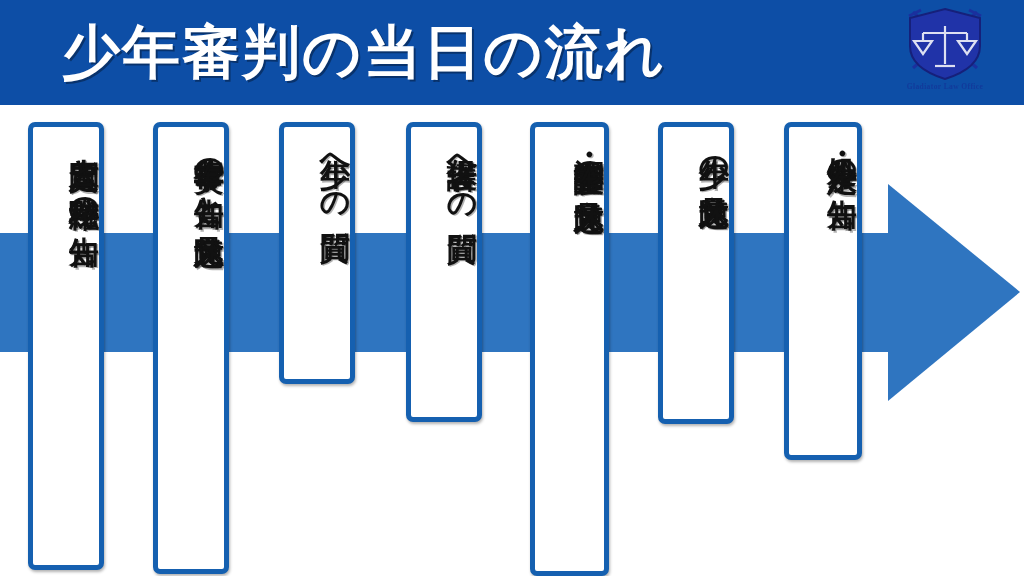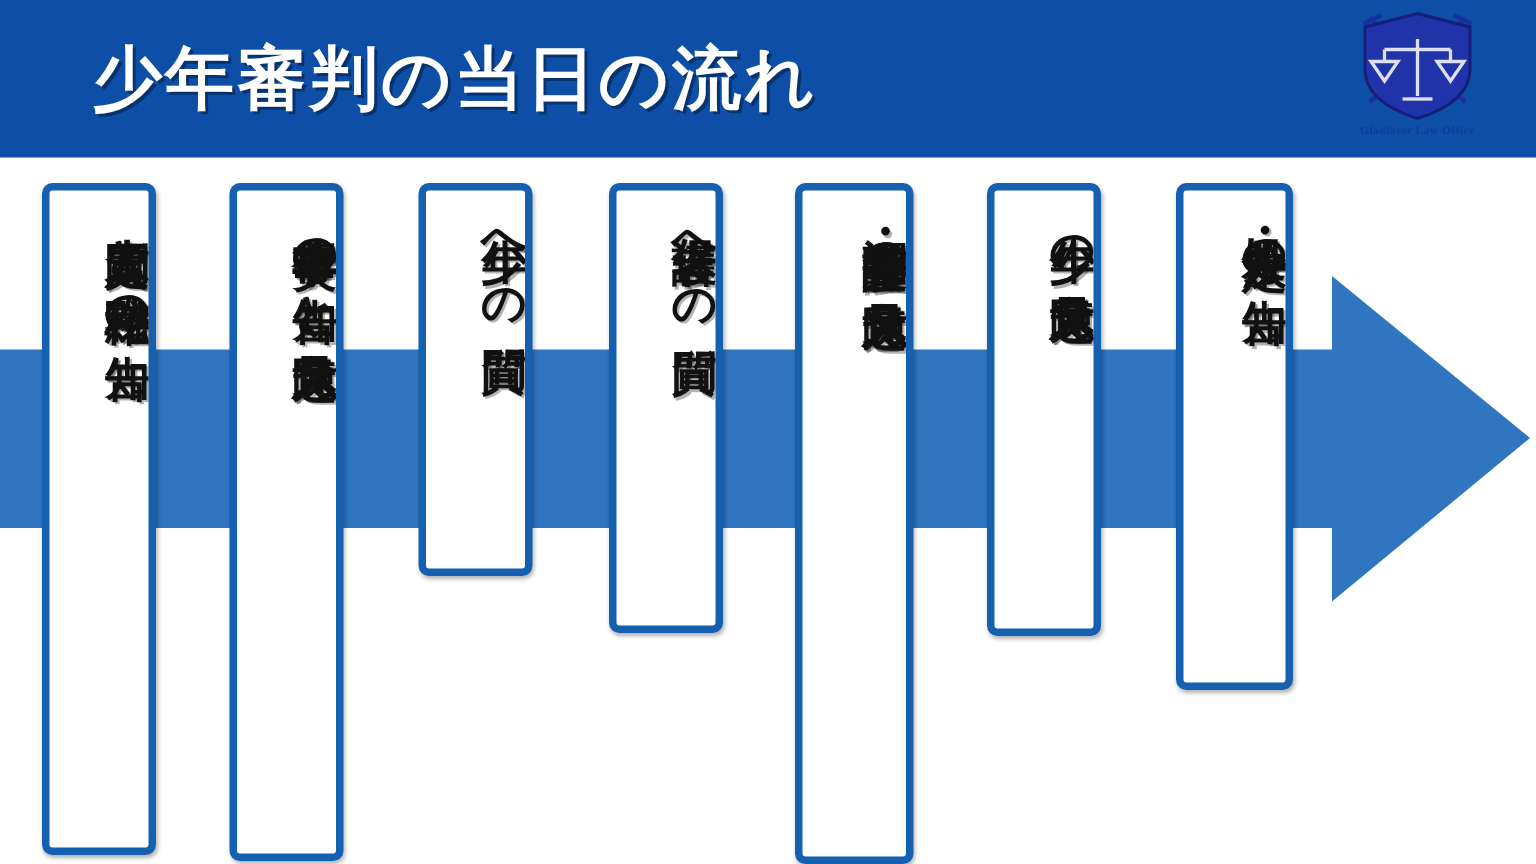--- a/index.html
+++ b/index.html
@@ -27,21 +27,21 @@
     left: 0;
     top: 0;
     width: 1024px;
     height: 105px;
     background: #0d4ea6;
   }
   #header-title {
     position: absolute;
     left: 62px;
     top: 22px;
-    font-size: 46px;
+    font-size: 58px;
     font-weight: bold;
     color: #ffffff;
     letter-spacing: 2px;
     line-height: 60px;
     white-space: nowrap;
     text-shadow: 2px 2px 0 rgba(0,0,0,0.35);
   }
 
   
   #logo {

